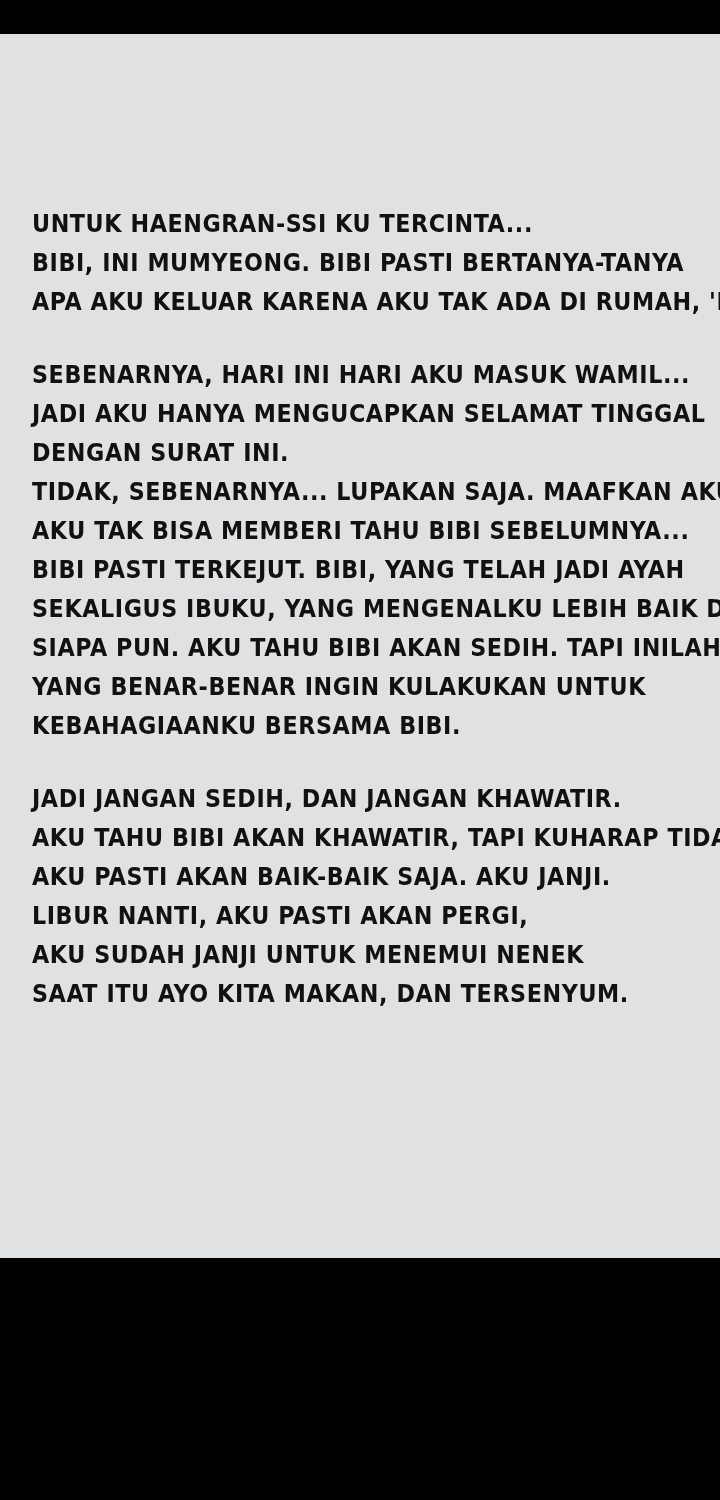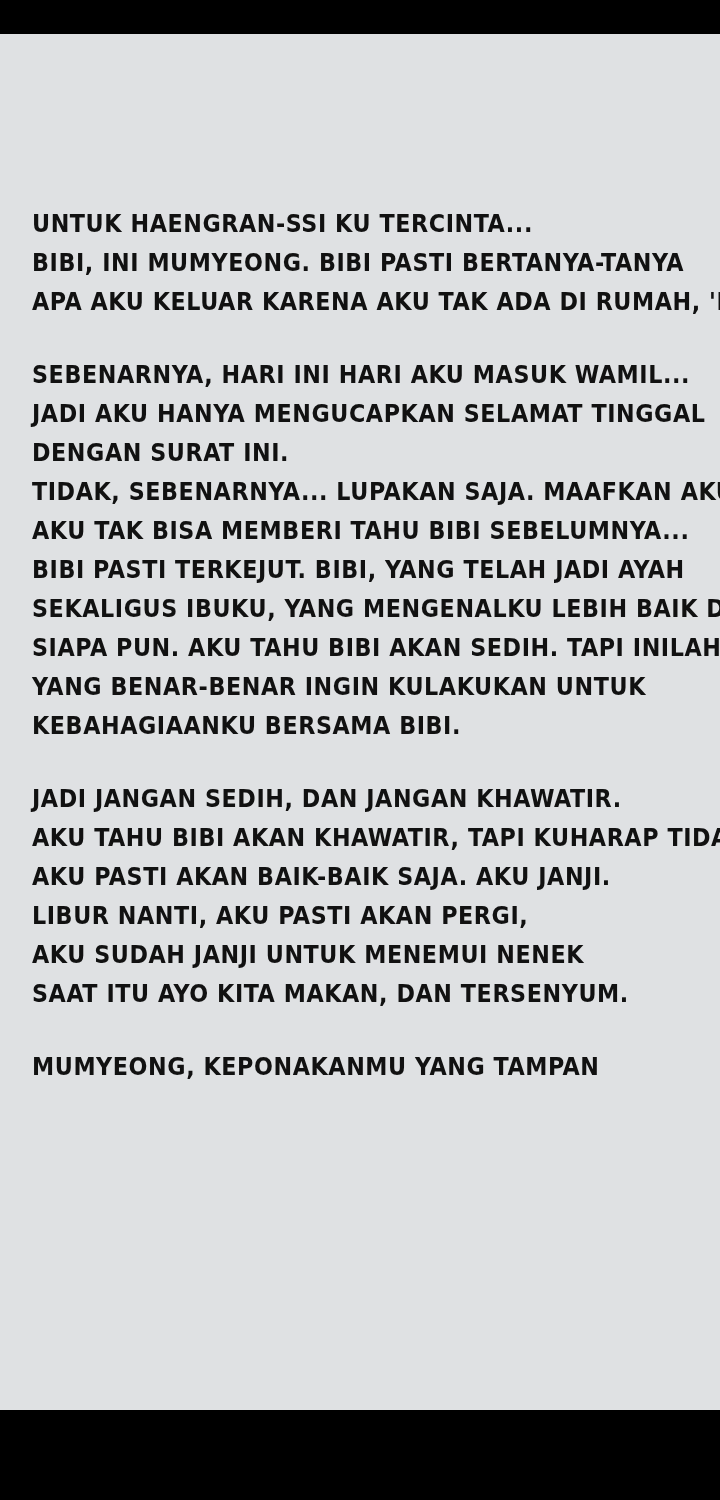--- a/index.html
+++ b/index.html
@@ -17,21 +17,21 @@
     width: 720px;
     height: 1500px;
     background: #000000;
     overflow: hidden;
   }
   #letter-panel {
     position: absolute;
     left: 0;
     top: 34px;
     width: 720px;
-    height: 1376px;
+    height: 1224px;
     background: #dfe1e3;
   }
   #letter-body {
     position: absolute;
     left: 32px;
     top: 170px;
     width: 668px;
   }
   .para {
     margin: 0 0 34px 0;
@@ -76,18 +76,15 @@
           <div class="line">KEBAHAGIAANKU BERSAMA BIBI.</div>
         </div>
         <div class="para">
           <div class="line">JADI JANGAN SEDIH, DAN JANGAN KHAWATIR.</div>
           <div class="line">AKU TAHU BIBI AKAN KHAWATIR, TAPI KUHARAP TIDAK.</div>
           <div class="line">AKU PASTI AKAN BAIK-BAIK SAJA. AKU JANJI.</div>
           <div class="line">LIBUR NANTI, AKU PASTI AKAN PERGI,</div>
           <div class="line">AKU SUDAH JANJI UNTUK MENEMUI NENEK</div>
           <div class="line">SAAT ITU AYO KITA MAKAN, DAN TERSENYUM.</div>
         </div>
-        <div class="para">
-          <div class="line">MUMYEONG, KEPONAKANMU YANG TAMPAN</div>
-        </div>
       </div>
   </div>
 </div>
 
 </body></html>

